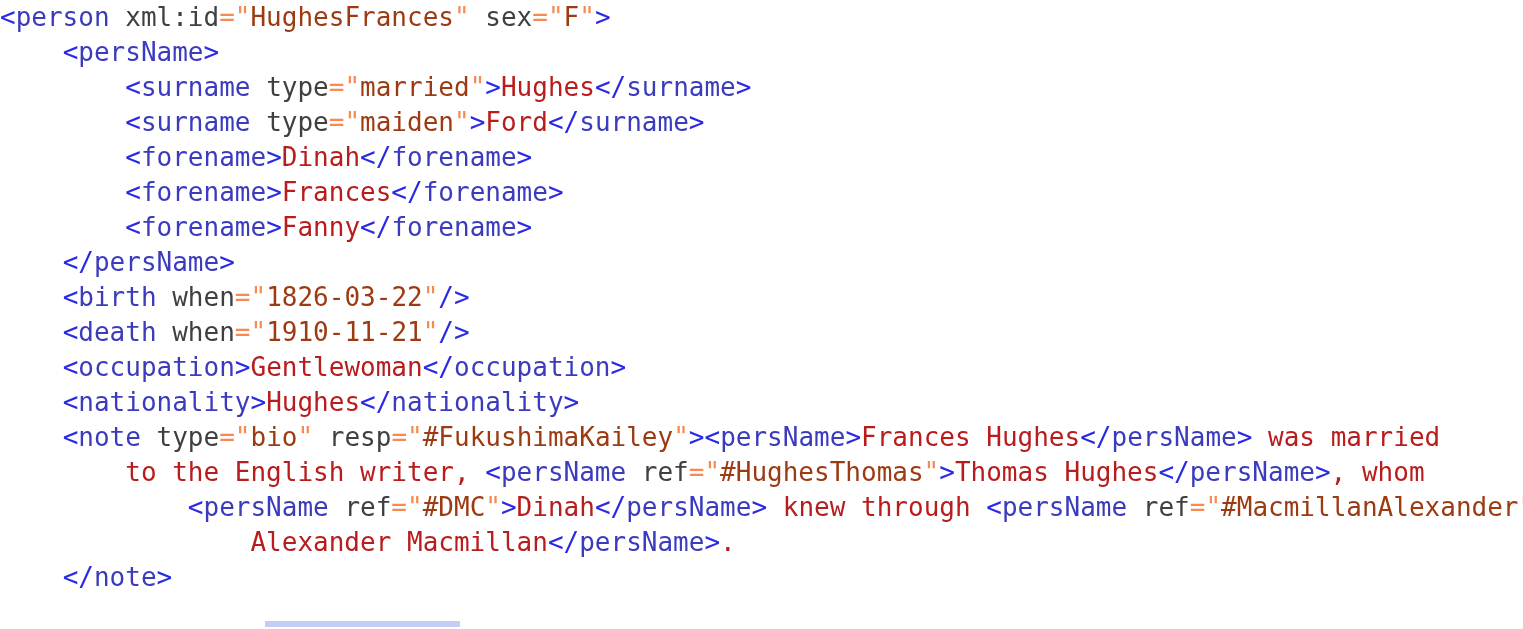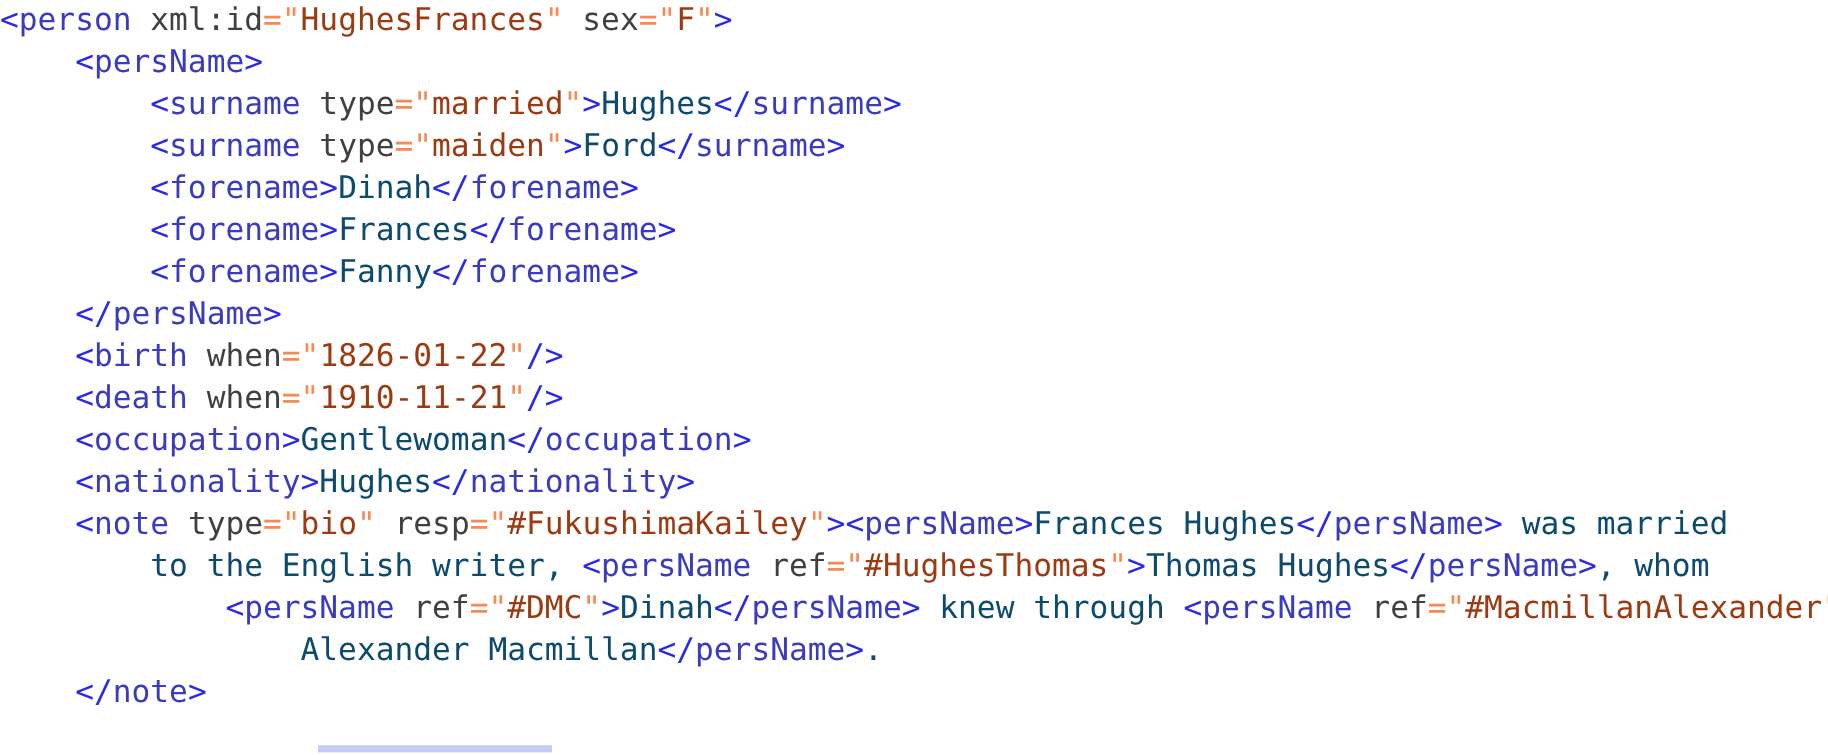--- a/index.html
+++ b/index.html
@@ -34,21 +34,21 @@
     letter-spacing: 0;
   }
 
   
   .tok-tag      { color: #2a2ae6; }   
   .tok-name     { color: #3b3bbd; }   
   .tok-attr     { color: #404040; }   
   .tok-eq       { color: #f58b52; }
   .tok-quote    { color: #f58b52; }   
   .tok-value    { color: #9c3a12; }   
-  .tok-text     { color: #0c4a6e; }   
+  .tok-text     { color: #b91c1c; }   
 
   
   #bottom-bar {
     position: absolute;
     left: 265px;
     top: 621px;
     width: 195px;
     height: 6px;
     background: #c5cdf5;
   }
@@ -59,21 +59,21 @@
 <div id="code-view">
   <div id="code-lines">
       <div class="code-line"><span></span><span class="tok-tag">&lt;</span><span class="tok-name">person</span><span class="tok-text"> </span><span class="tok-attr">xml:id</span><span class="tok-eq">=</span><span class="tok-quote">"</span><span class="tok-value">HughesFrances</span><span class="tok-quote">"</span><span class="tok-text"> </span><span class="tok-attr">sex</span><span class="tok-eq">=</span><span class="tok-quote">"</span><span class="tok-value">F</span><span class="tok-quote">"</span><span class="tok-tag">&gt;</span></div>
       <div class="code-line"><span>    </span><span class="tok-tag">&lt;</span><span class="tok-name">persName</span><span class="tok-tag">&gt;</span></div>
       <div class="code-line"><span>        </span><span class="tok-tag">&lt;</span><span class="tok-name">surname</span><span class="tok-text"> </span><span class="tok-attr">type</span><span class="tok-eq">=</span><span class="tok-quote">"</span><span class="tok-value">married</span><span class="tok-quote">"</span><span class="tok-tag">&gt;</span><span class="tok-text">Hughes</span><span class="tok-tag">&lt;/</span><span class="tok-name">surname</span><span class="tok-tag">&gt;</span></div>
       <div class="code-line"><span>        </span><span class="tok-tag">&lt;</span><span class="tok-name">surname</span><span class="tok-text"> </span><span class="tok-attr">type</span><span class="tok-eq">=</span><span class="tok-quote">"</span><span class="tok-value">maiden</span><span class="tok-quote">"</span><span class="tok-tag">&gt;</span><span class="tok-text">Ford</span><span class="tok-tag">&lt;/</span><span class="tok-name">surname</span><span class="tok-tag">&gt;</span></div>
       <div class="code-line"><span>        </span><span class="tok-tag">&lt;</span><span class="tok-name">forename</span><span class="tok-tag">&gt;</span><span class="tok-text">Dinah</span><span class="tok-tag">&lt;/</span><span class="tok-name">forename</span><span class="tok-tag">&gt;</span></div>
       <div class="code-line"><span>        </span><span class="tok-tag">&lt;</span><span class="tok-name">forename</span><span class="tok-tag">&gt;</span><span class="tok-text">Frances</span><span class="tok-tag">&lt;/</span><span class="tok-name">forename</span><span class="tok-tag">&gt;</span></div>
       <div class="code-line"><span>        </span><span class="tok-tag">&lt;</span><span class="tok-name">forename</span><span class="tok-tag">&gt;</span><span class="tok-text">Fanny</span><span class="tok-tag">&lt;/</span><span class="tok-name">forename</span><span class="tok-tag">&gt;</span></div>
       <div class="code-line"><span>    </span><span class="tok-tag">&lt;/</span><span class="tok-name">persName</span><span class="tok-tag">&gt;</span></div>
-      <div class="code-line"><span>    </span><span class="tok-tag">&lt;</span><span class="tok-name">birth</span><span class="tok-text"> </span><span class="tok-attr">when</span><span class="tok-eq">=</span><span class="tok-quote">"</span><span class="tok-value">1826-01-22</span><span class="tok-quote">"</span><span class="tok-tag">/&gt;</span></div>
+      <div class="code-line"><span>    </span><span class="tok-tag">&lt;</span><span class="tok-name">birth</span><span class="tok-text"> </span><span class="tok-attr">when</span><span class="tok-eq">=</span><span class="tok-quote">"</span><span class="tok-value">1826-03-22</span><span class="tok-quote">"</span><span class="tok-tag">/&gt;</span></div>
       <div class="code-line"><span>    </span><span class="tok-tag">&lt;</span><span class="tok-name">death</span><span class="tok-text"> </span><span class="tok-attr">when</span><span class="tok-eq">=</span><span class="tok-quote">"</span><span class="tok-value">1910-11-21</span><span class="tok-quote">"</span><span class="tok-tag">/&gt;</span></div>
       <div class="code-line"><span>    </span><span class="tok-tag">&lt;</span><span class="tok-name">occupation</span><span class="tok-tag">&gt;</span><span class="tok-text">Gentlewoman</span><span class="tok-tag">&lt;/</span><span class="tok-name">occupation</span><span class="tok-tag">&gt;</span></div>
       <div class="code-line"><span>    </span><span class="tok-tag">&lt;</span><span class="tok-name">nationality</span><span class="tok-tag">&gt;</span><span class="tok-text">Hughes</span><span class="tok-tag">&lt;/</span><span class="tok-name">nationality</span><span class="tok-tag">&gt;</span></div>
       <div class="code-line"><span>    </span><span class="tok-tag">&lt;</span><span class="tok-name">note</span><span class="tok-text"> </span><span class="tok-attr">type</span><span class="tok-eq">=</span><span class="tok-quote">"</span><span class="tok-value">bio</span><span class="tok-quote">"</span><span class="tok-text"> </span><span class="tok-attr">resp</span><span class="tok-eq">=</span><span class="tok-quote">"</span><span class="tok-value">#FukushimaKailey</span><span class="tok-quote">"</span><span class="tok-tag">&gt;</span><span class="tok-tag">&lt;</span><span class="tok-name">persName</span><span class="tok-tag">&gt;</span><span class="tok-text">Frances Hughes</span><span class="tok-tag">&lt;/</span><span class="tok-name">persName</span><span class="tok-tag">&gt;</span><span class="tok-text"> was married</span></div>
       <div class="code-line"><span>        </span><span class="tok-text">to the English writer, </span><span class="tok-tag">&lt;</span><span class="tok-name">persName</span><span class="tok-text"> </span><span class="tok-attr">ref</span><span class="tok-eq">=</span><span class="tok-quote">"</span><span class="tok-value">#HughesThomas</span><span class="tok-quote">"</span><span class="tok-tag">&gt;</span><span class="tok-text">Thomas Hughes</span><span class="tok-tag">&lt;/</span><span class="tok-name">persName</span><span class="tok-tag">&gt;</span><span class="tok-text">, whom</span></div>
       <div class="code-line"><span>            </span><span class="tok-tag">&lt;</span><span class="tok-name">persName</span><span class="tok-text"> </span><span class="tok-attr">ref</span><span class="tok-eq">=</span><span class="tok-quote">"</span><span class="tok-value">#DMC</span><span class="tok-quote">"</span><span class="tok-tag">&gt;</span><span class="tok-text">Dinah</span><span class="tok-tag">&lt;/</span><span class="tok-name">persName</span><span class="tok-tag">&gt;</span><span class="tok-text"> knew through </span><span class="tok-tag">&lt;</span><span class="tok-name">persName</span><span class="tok-text"> </span><span class="tok-attr">ref</span><span class="tok-eq">=</span><span class="tok-quote">"</span><span class="tok-value">#MacmillanAlexander</span><span class="tok-quote">"</span></div>
       <div class="code-line"><span>                </span><span class="tok-text">Alexander Macmillan</span><span class="tok-tag">&lt;/</span><span class="tok-name">persName</span><span class="tok-tag">&gt;</span><span class="tok-text">.</span></div>
       <div class="code-line"><span>    </span><span class="tok-tag">&lt;/</span><span class="tok-name">note</span><span class="tok-tag">&gt;</span></div>
     </div>
   <div id="bottom-bar"></div>

